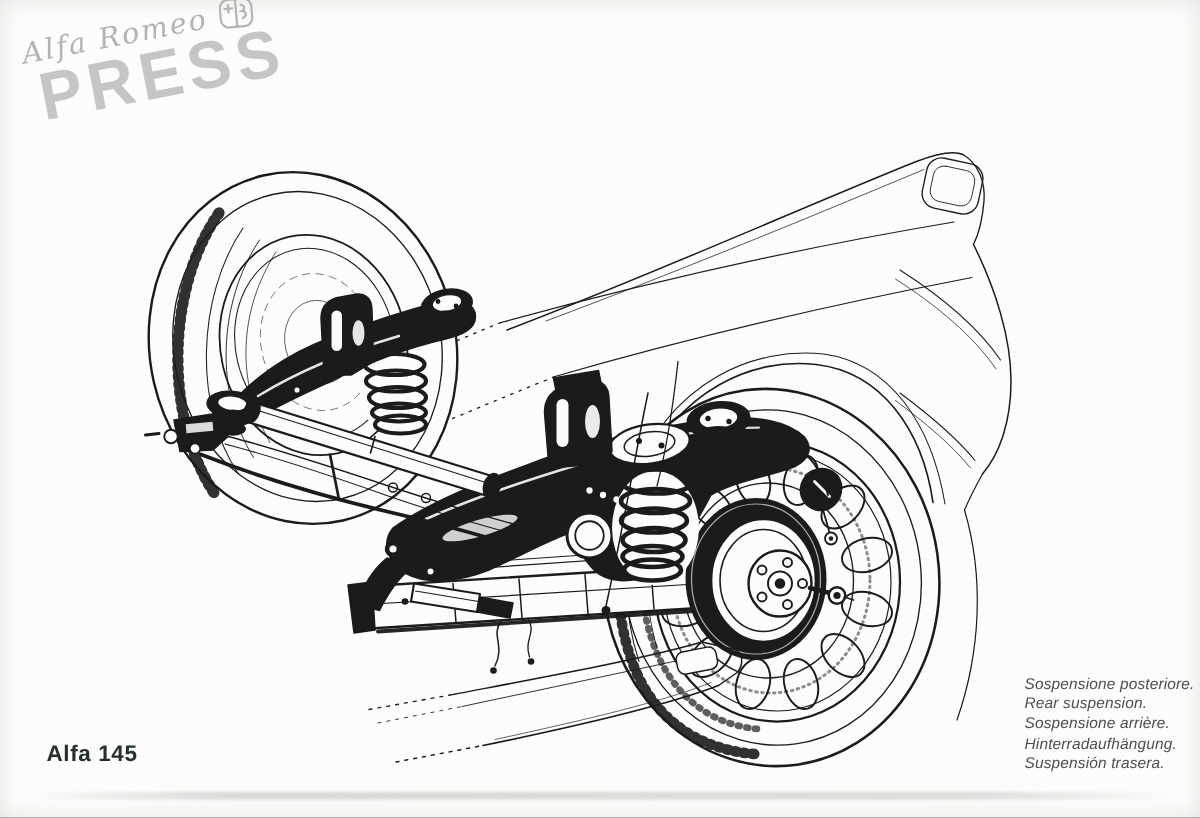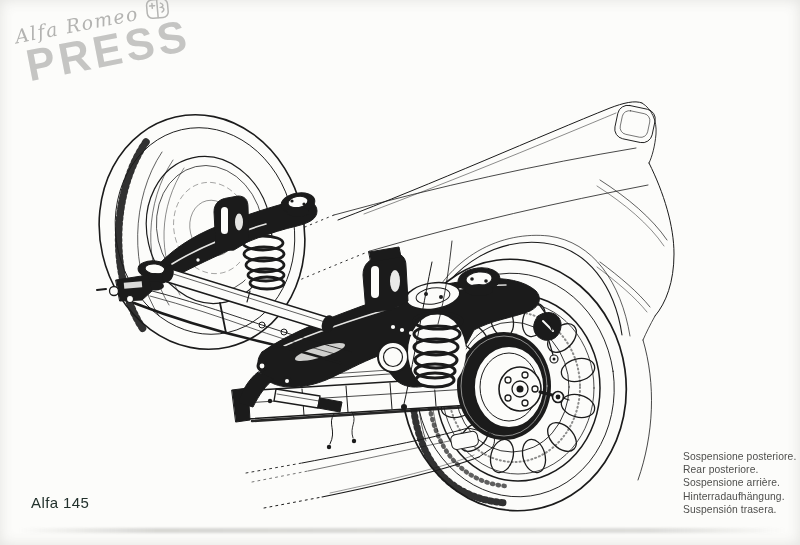--- a/index.html
+++ b/index.html
@@ -25,25 +25,25 @@
     font-family:"Liberation Sans", sans-serif;font-weight:bold;
     font-size:43px;letter-spacing:4px;color:#c5c5c3;
     transform:scaleY(1.04);line-height:1;
   }
   
   .caption{
     position:absolute;left:683px;top:450px;
     font-size:10.3px;line-height:13.2px;color:#4e4e4c;
     letter-spacing:.1px;
   }
-  .caption div{white-space:nowrap;}
+  .caption div{white-space:nowrap;font-style:italic;}
   
   .model-label{
     position:absolute;left:31px;top:494px;
-    font-size:15px;font-weight:normal;color:#22312c;letter-spacing:.4px;
+    font-size:15px;font-weight:bold;color:#22312c;letter-spacing:.4px;
   }
   
   .scan-band{
     position:absolute;left:18px;right:14px;top:528px;height:5px;
     background:linear-gradient(90deg, rgba(130,130,125,0) 0%, rgba(130,130,125,.30) 18%, rgba(130,130,125,.26) 82%, rgba(130,130,125,0) 100%);
     filter:blur(1px);border-radius:3px;
   }
 </style>
 </head>
 <body>
@@ -318,21 +318,21 @@
         <line x1="12" y1="3" x2="12" y2="20.5"></line>
         <path d="M4.5,8.5 h5 M7,6 v5"></path>
         <path d="M15.5,6.5 c3.5,1.5 2.5,3.5 .5,4.2 c3.2,.8 3.2,3.3 .3,4.8"></path>
       </svg>
     </div>
     <div class="logo-press">PRESS</div>
   </div>
 
   <div class="caption">
     <div>Sospensione posteriore.</div>
-    <div>Rear posteriore.</div>
+    <div>Rear suspension.</div>
     <div>Sospensione arrière.</div>
     <div>Hinterradaufhängung.</div>
     <div>Suspensión trasera.</div>
   </div>
 
   <div class="model-label">Alfa 145</div>
 
   <div class="scan-band"></div>
 </div>
 

